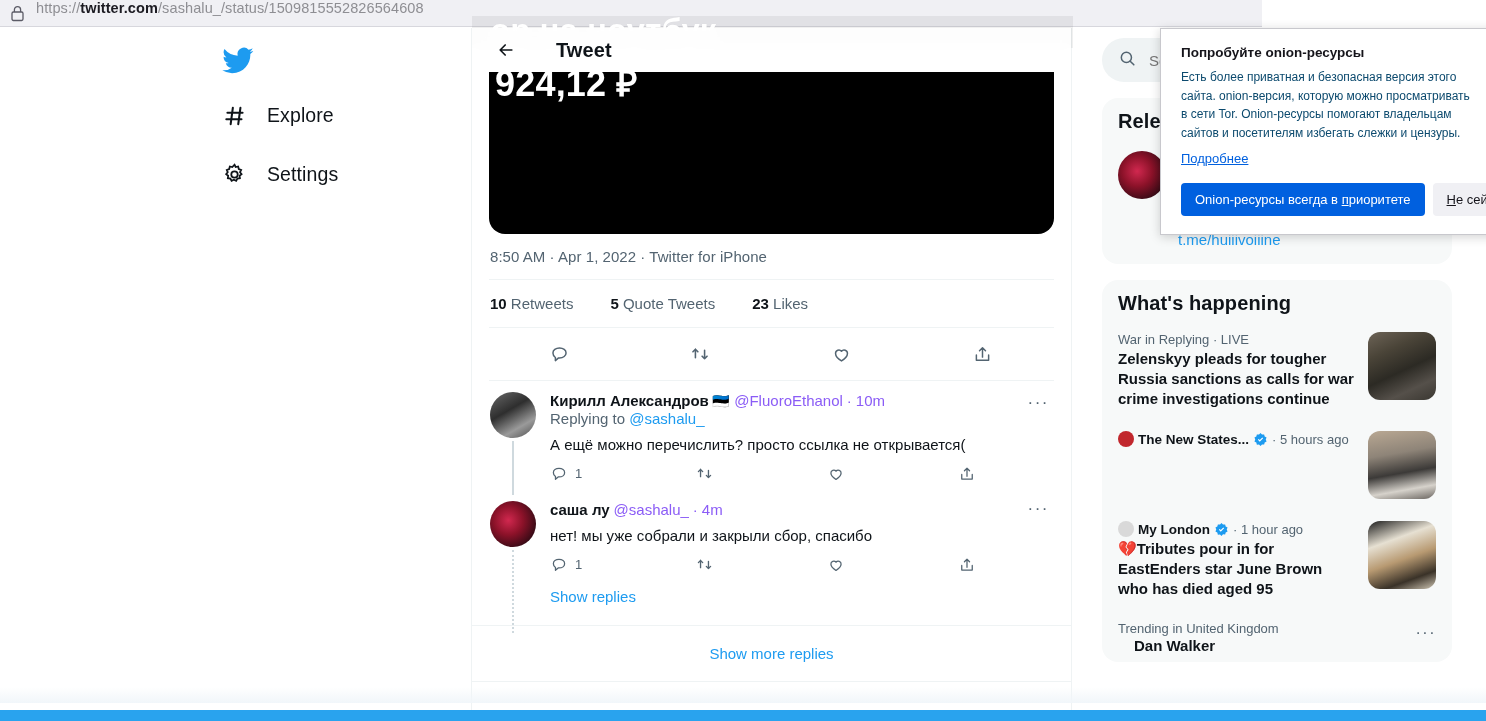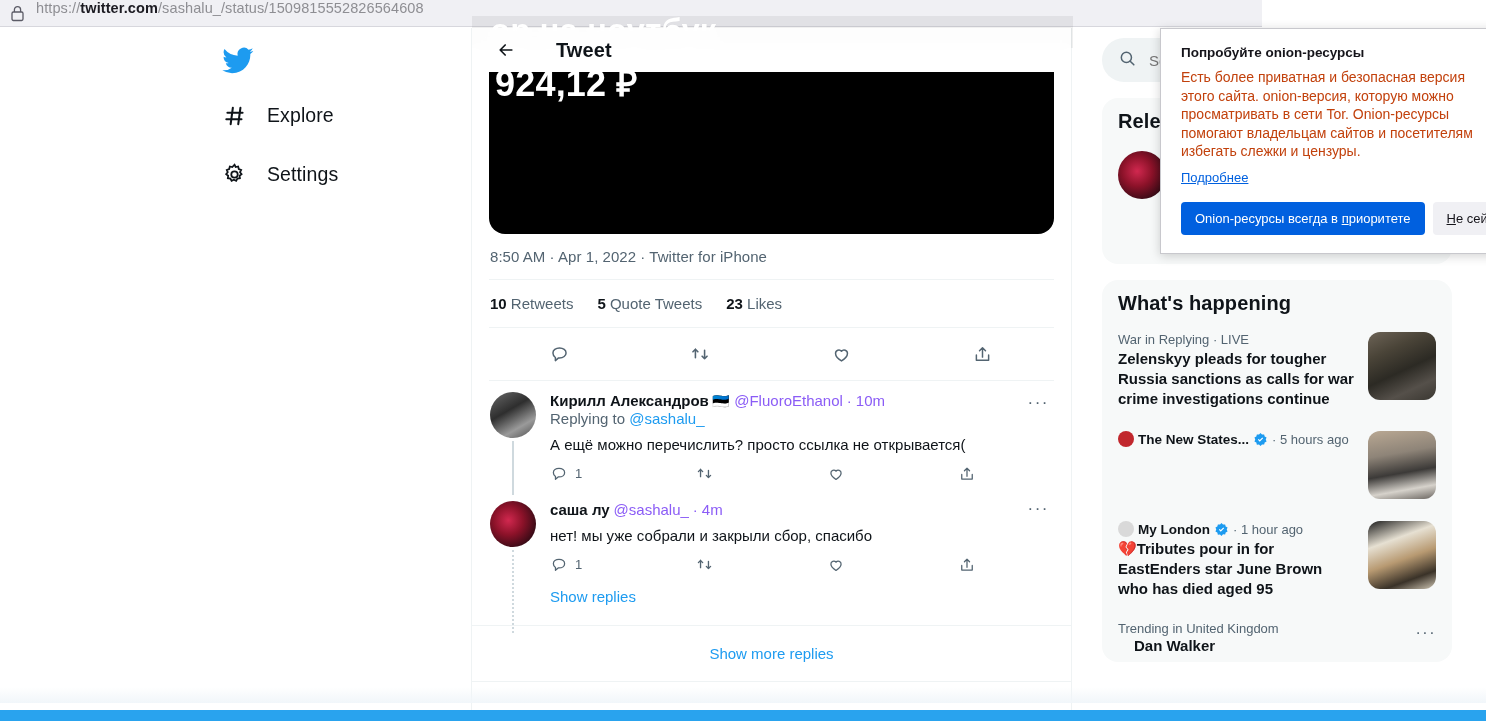--- a/index.html
+++ b/index.html
@@ -84,21 +84,21 @@
     white-space: nowrap;
   }
 
   .metaline {
     padding: 14px 17px 14px 18px; font-size: 15px; color: #536471;
     letter-spacing: .05px;
   }
   .divider { height: 1px; background: #eff3f4; margin: 0 17px; }
 
   .statsrow {
-    display: flex; gap: 24px; padding: 15px 17px 15px 18px;
+    display: flex; gap: 37px; padding: 15px 17px 15px 18px;
     font-size: 15px; color: #536471;
   }
   .statsrow b { color: #0f1419; font-weight: 700; }
 
   .actionrow {
     display: flex; padding: 9px 17px 9px 18px; justify-content: space-between;
   }
   .actionrow .act {
     width: 34px; height: 34px; display: flex; align-items: center; justify-content: center;
     border-radius: 50%; cursor: pointer;
@@ -178,21 +178,21 @@
 
   
   #torpopup {
     position: absolute; left: 1160px; top: 28px; width: 340px;
     background: #fff; border: 1px solid #c8c8cd;
     box-shadow: 0 2px 10px rgba(0,0,0,.18);
     padding: 16px 20px 18px;
     z-index: 50;
   }
   #torpopup h3 { font-size: 13.5px; font-weight: 700; color: #15141a; margin-bottom: 8px; }
-  #torpopup p { font-size: 14px; color: #c2410c; line-height: 18.5px; }
+  #torpopup p { font-size: 12px; color: #0c4a6e; line-height: 18.5px; }
   #torpopup .learn {
     display: inline-block; margin-top: 9px; font-size: 13px; color: #0060df;
     text-decoration: underline; cursor: pointer;
   }
   #torpopup .btnrow { display: flex; gap: 8px; margin-top: 16px; }
   #torpopup .btn-primary {
     background: #0060df; color: #fff; border: none; border-radius: 4px;
     padding: 9px 14px; font-size: 13px; cursor: pointer; white-space: nowrap;
     font-family: "Liberation Sans", sans-serif;
   }

